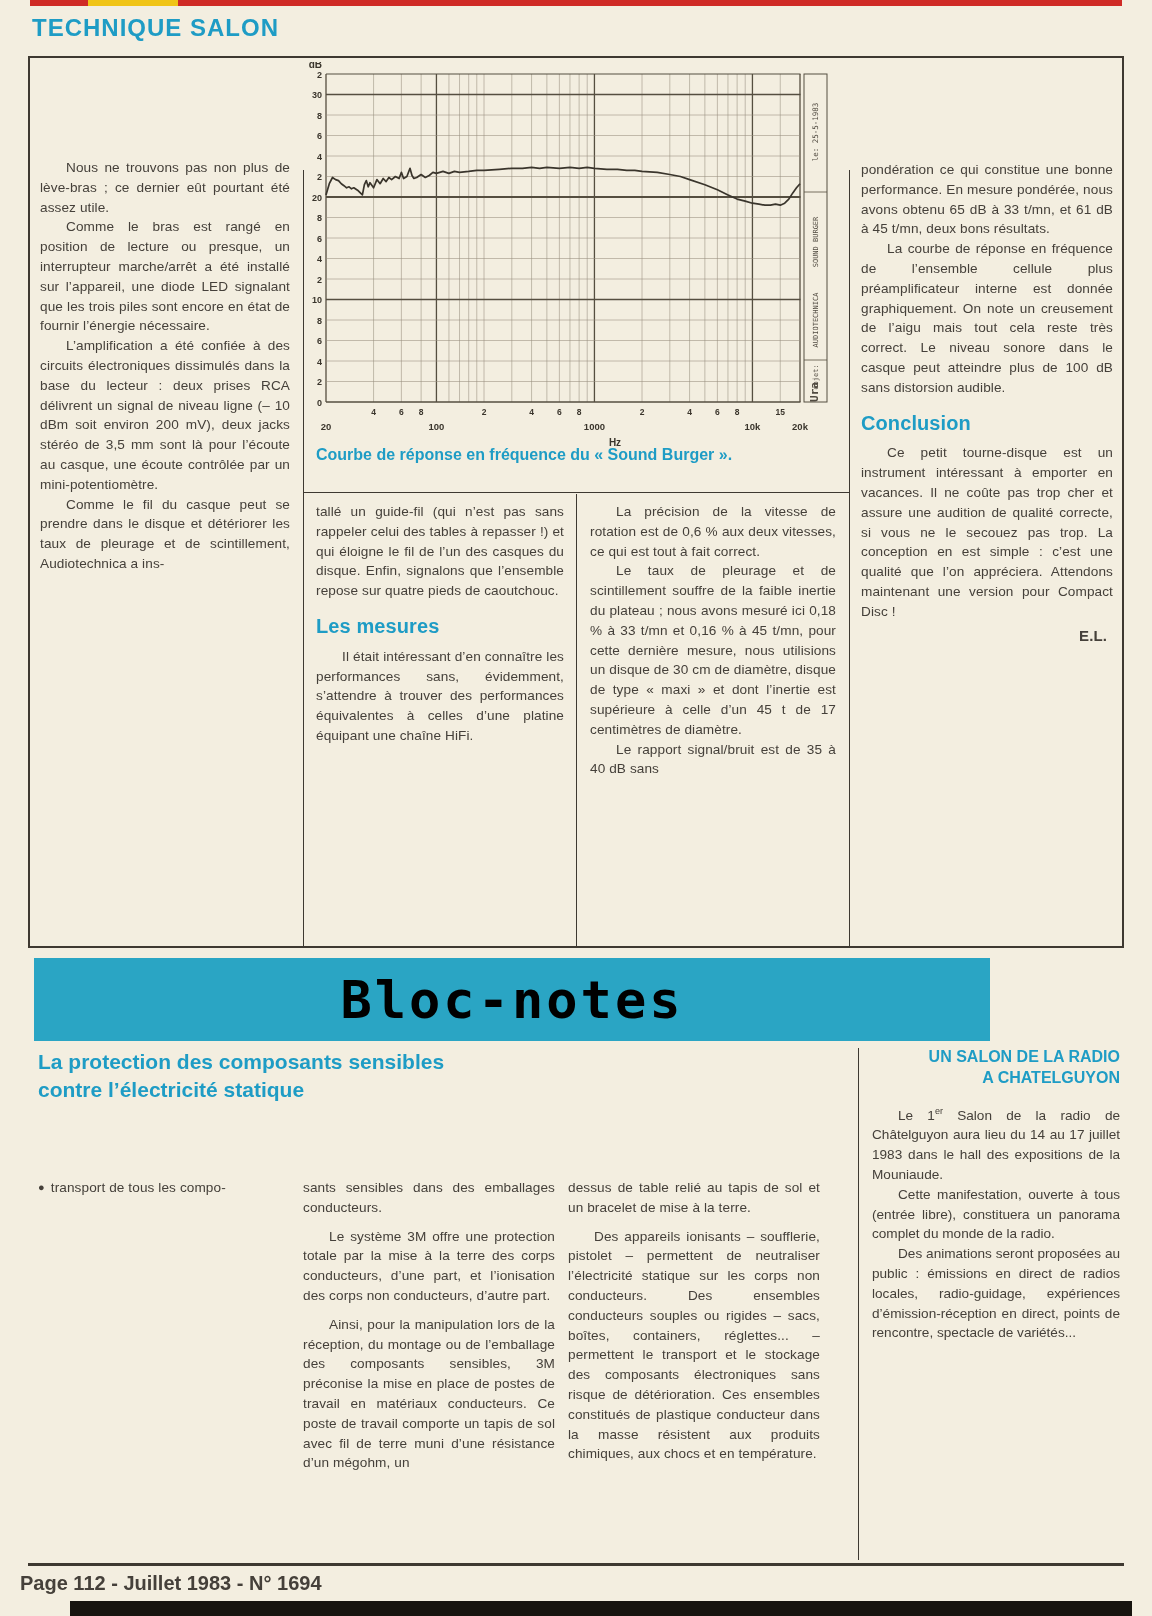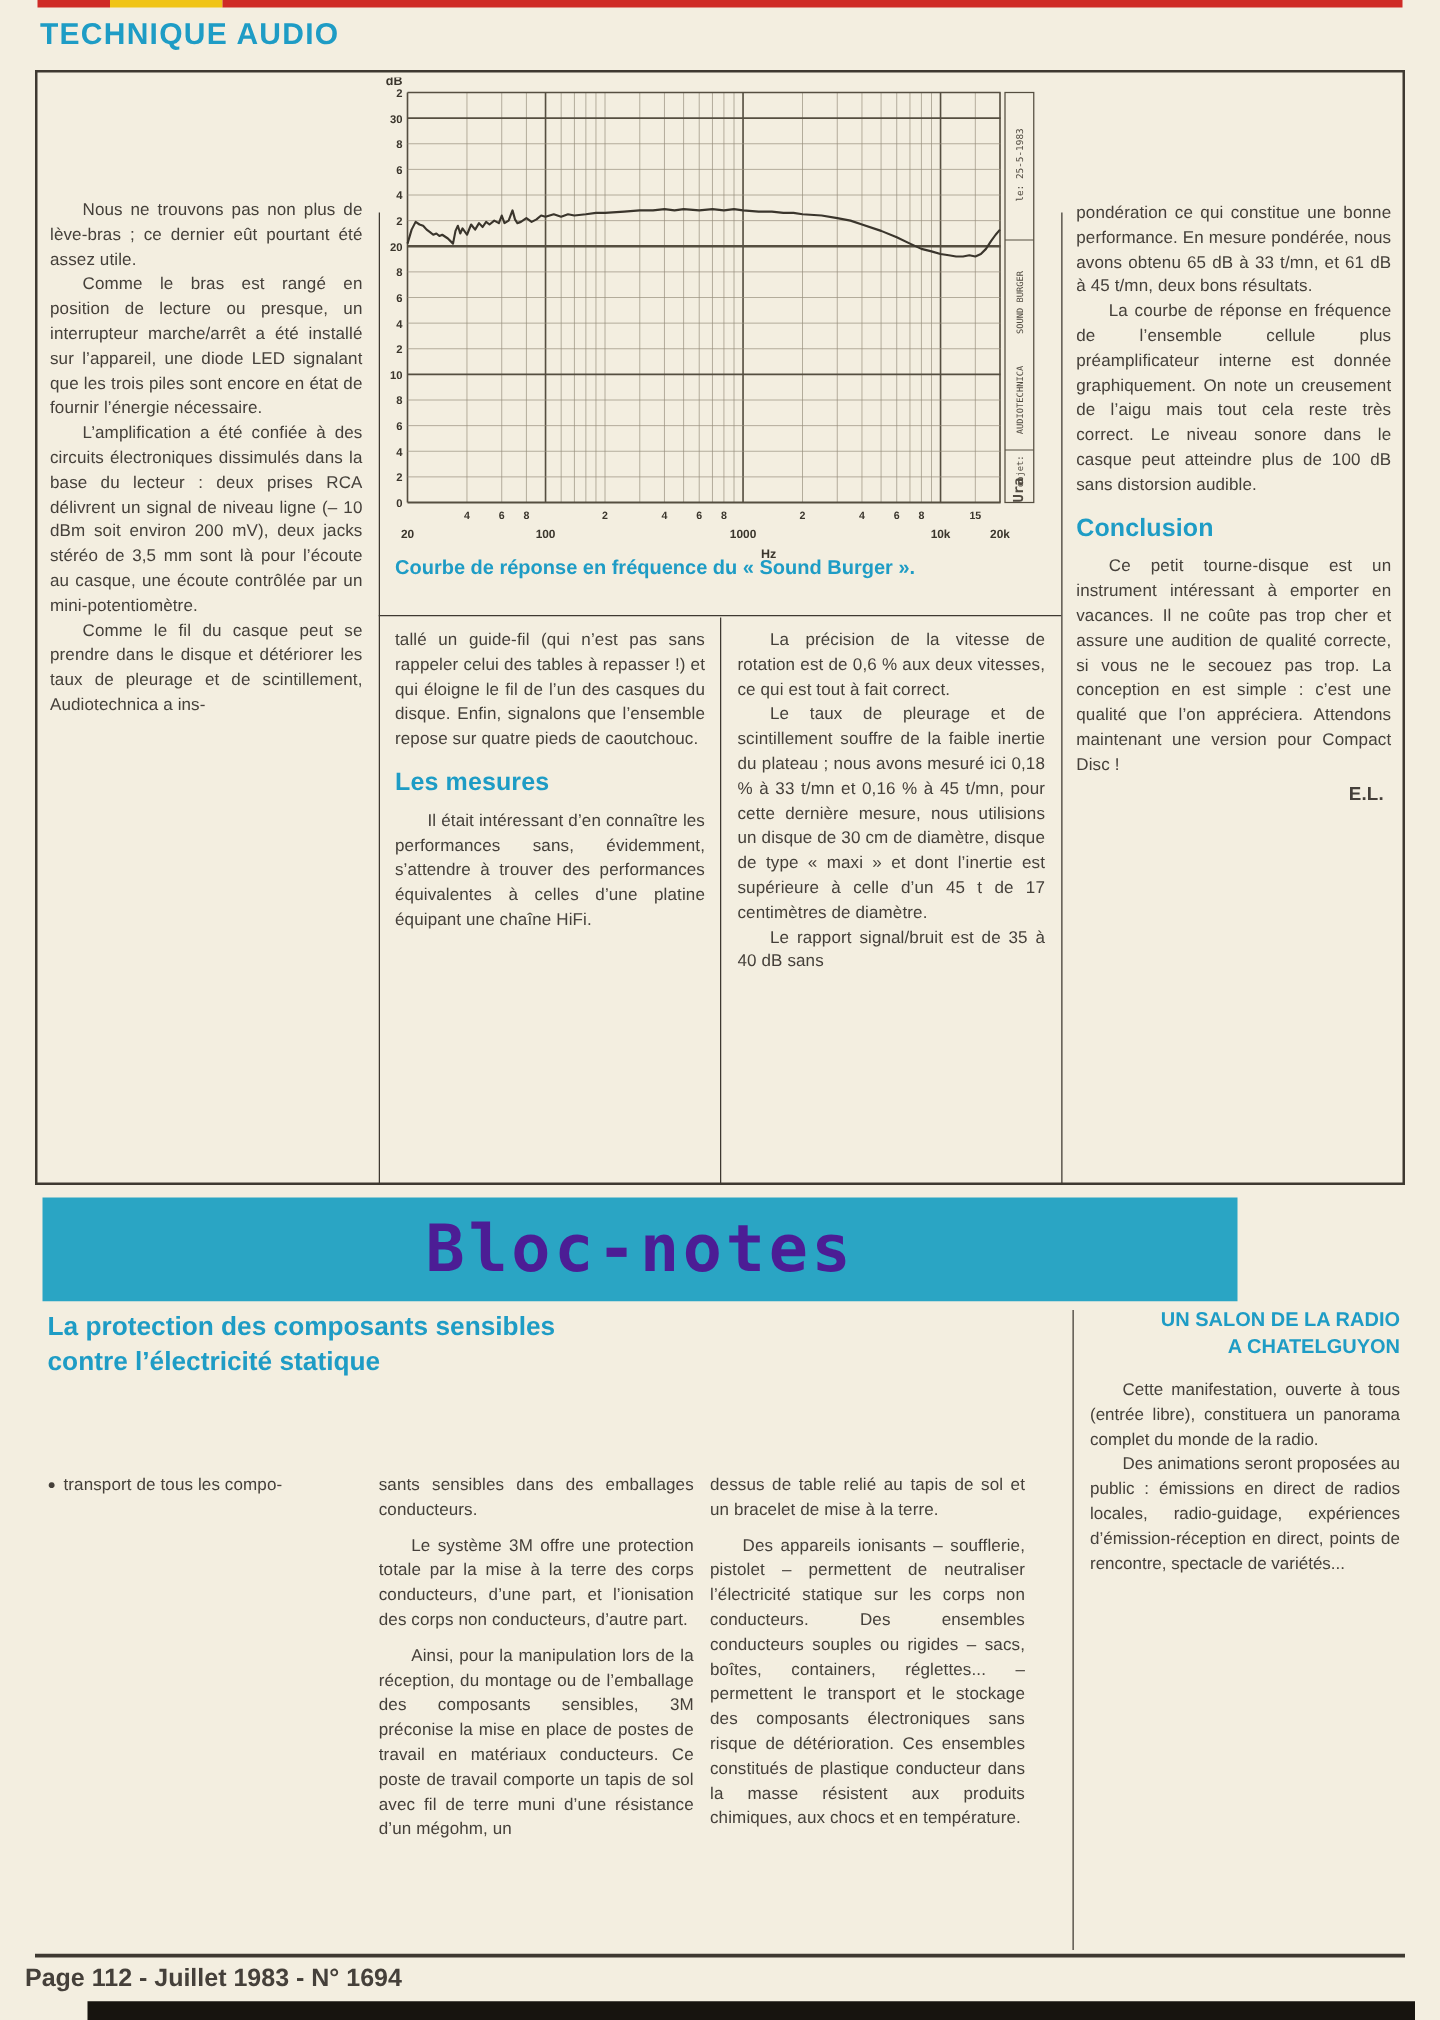--- a/index.html
+++ b/index.html
@@ -26,21 +26,21 @@
   .subhead{color:var(--accent);font-weight:bold;font-size:20px;margin:16px 0 10px;
            text-indent:0;text-align:left;}
   .sig{text-align:right;font-weight:bold;font-size:15px;margin-top:4px;padding-right:6px;}
   
   .chart-caption{position:absolute;left:316px;top:446px;width:525px;margin:0;
                  color:var(--accent);font-weight:bold;font-size:16px;}
   
   .banner{position:absolute;left:34px;top:958px;width:956px;height:83px;background:var(--banner);
           display:flex;align-items:center;justify-content:center;}
   .banner span{font-family:"DejaVu Sans Mono",monospace;font-weight:bold;font-size:52px;
-               color:#4c1d95;letter-spacing:3px;}
+               color:#000000;letter-spacing:3px;}
   
   .protect-title{position:absolute;left:38px;top:1048px;margin:0;color:var(--accent);
                  font-size:21px;font-weight:bold;line-height:28px;}
   .lower p{margin:9px 0 0 0;}
   .lower p:first-child{margin-top:0;}
   .bullet-p{display:block;}
   .bullet{font-size:11px;vertical-align:1px;margin-right:6px;}
   .sidebar{position:absolute;left:872px;top:1046px;width:248px;height:514px;overflow:hidden;}
   .sidebar-title{margin:0 0 14px 0;color:var(--accent);font-size:16px;font-weight:bold;line-height:21px;text-align:right;}
   .sidebar .col-flow{text-align:justify;font-size:13.6px;line-height:19.8px;hyphens:auto;}
@@ -56,21 +56,21 @@
 <body>
 
 <div class="page">
 
   <div class="topstrip">
     <div class="seg-red1"></div>
     <div class="seg-yellow"></div>
     <div class="seg-red2"></div>
   </div>
 
-  <div class="pagehead">TECHNIQUE AUDIO</div>
+  <div class="pagehead">TECHNIQUE SALON</div>
 
   <section class="article-box"></section>
 
   <svg id="chart-svg" width="545" height="400" viewBox="0 0 545 400" style="position:absolute;left:300px;top:62px;">
       <line x1="26" y1="12" x2="26" y2="340" stroke="#554e40" stroke-width="1.3"></line>
       <line x1="73.56273931490904" y1="12" x2="73.56273931490904" y2="340" stroke="#968d7c" stroke-width="0.55"></line>
       <line x1="101.38515824570666" y1="12" x2="101.38515824570666" y2="340" stroke="#968d7c" stroke-width="0.55"></line>
       <line x1="121.12547862981806" y1="12" x2="121.12547862981806" y2="340" stroke="#968d7c" stroke-width="0.55"></line>
       <line x1="136.43726068509096" y1="12" x2="136.43726068509096" y2="340" stroke="#554e40" stroke-width="1.3"></line>
       <line x1="148.9478975606157" y1="12" x2="148.9478975606157" y2="340" stroke="#968d7c" stroke-width="0.55"></line>
@@ -219,20 +219,21 @@
   </div>
 
   <div class="vdiv" style="left:858px;top:1048px;width:1px;height:512px;"></div>
 
   <aside class="sidebar">
     <h3 class="sidebar-title">
       <span style="display:block">UN SALON DE LA RADIO</span>
       <span style="display:block">A CHATELGUYON</span>
     </h3>
     <div class="col-flow">
+      <p class="noindent"><span>Le 1</span><sup>er</sup><span> Salon de la radio de Châtelguyon aura lieu du 14 au 17 juillet 1983 dans le hall des expositions de la Mouniaude.</span></p>
       <p>Cette manifestation, ouverte à tous (entrée libre), constituera un panorama complet du monde de la radio.</p>
       <p>Des animations seront proposées au public : émissions en direct de radios locales, radio-guidage, expériences d’émission-réception en direct, points de rencontre, spectacle de variétés...</p>
     </div>
   </aside>
 
   <div class="footer-rule"></div>
   <p class="footer-text">Page 112 - Juillet 1983 - N° 1694</p>
   <div class="bottom-bar"></div>
 
 </div>

